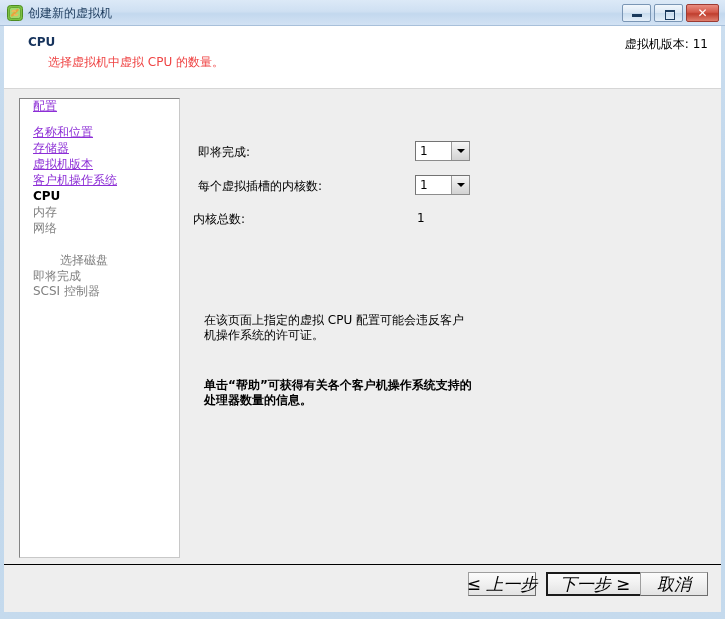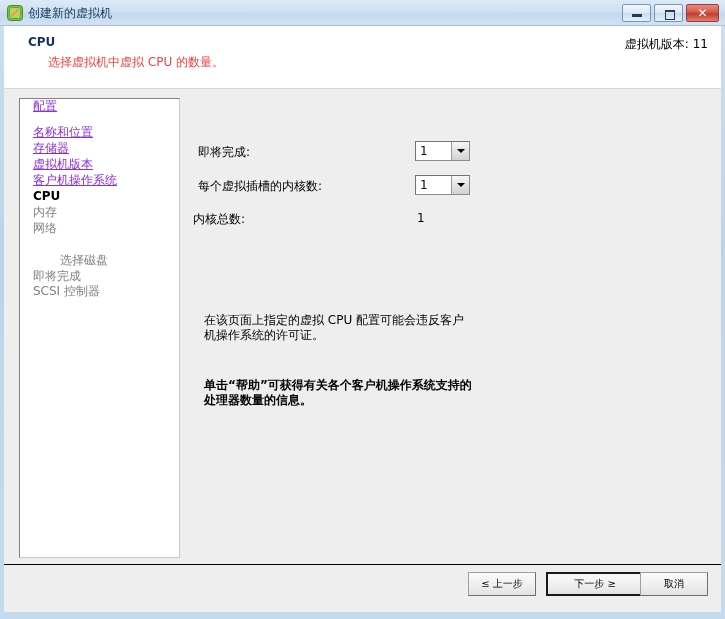--- a/index.html
+++ b/index.html
@@ -228,27 +228,28 @@
   }
   .wizbtn {
     position: absolute;
     top: 546px;
     height: 24px;
     background: linear-gradient(to bottom, #fbfbfb 0%, #f0f0f0 50%, #e3e3e3 100%);
     border: 1px solid #9e9e9e;
     border-right-color: #6e6e6e;
     border-bottom-color: #6e6e6e;
     box-sizing: border-box;
-    font-size: 10px;
+    font-size: 17px;
     color: #000000;
     display: flex;
     align-items: center;
     justify-content: center;
     cursor: default;
     white-space: nowrap;
+    font-style: italic;
   }
   .wizbtn.default {
     border: 2px solid #1a1a1a;
   }
 </style>
 </head>
 <body>
 
 <div id="window">
 

